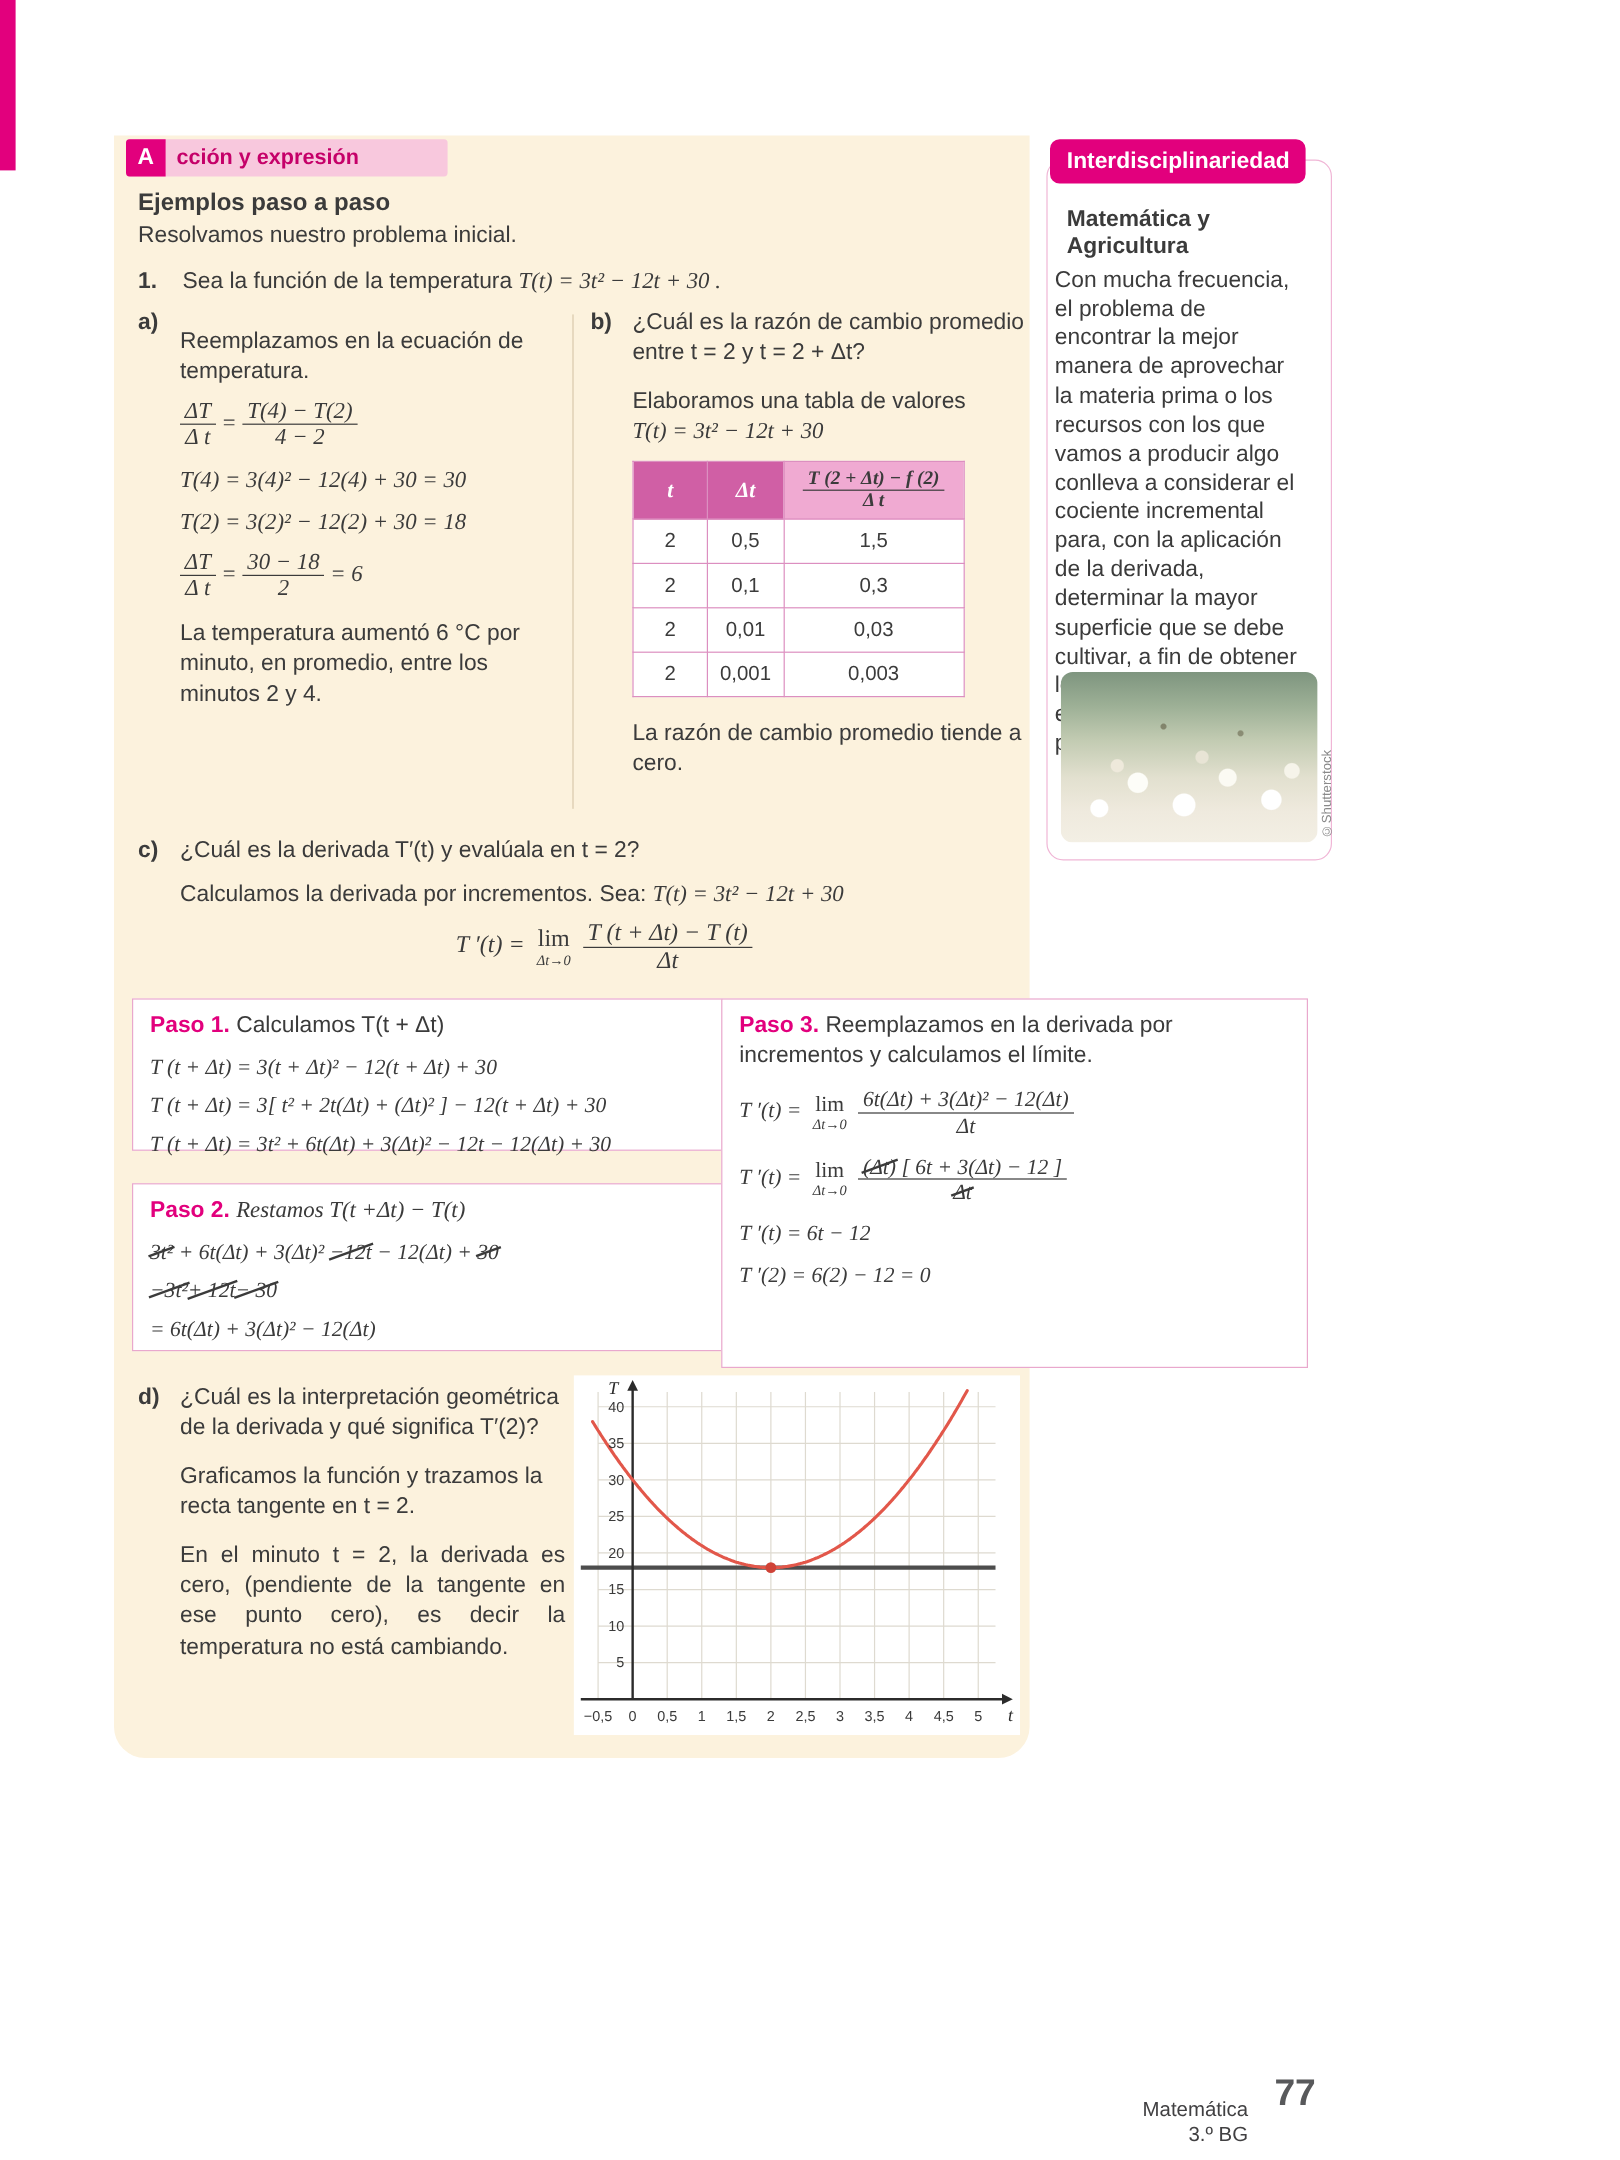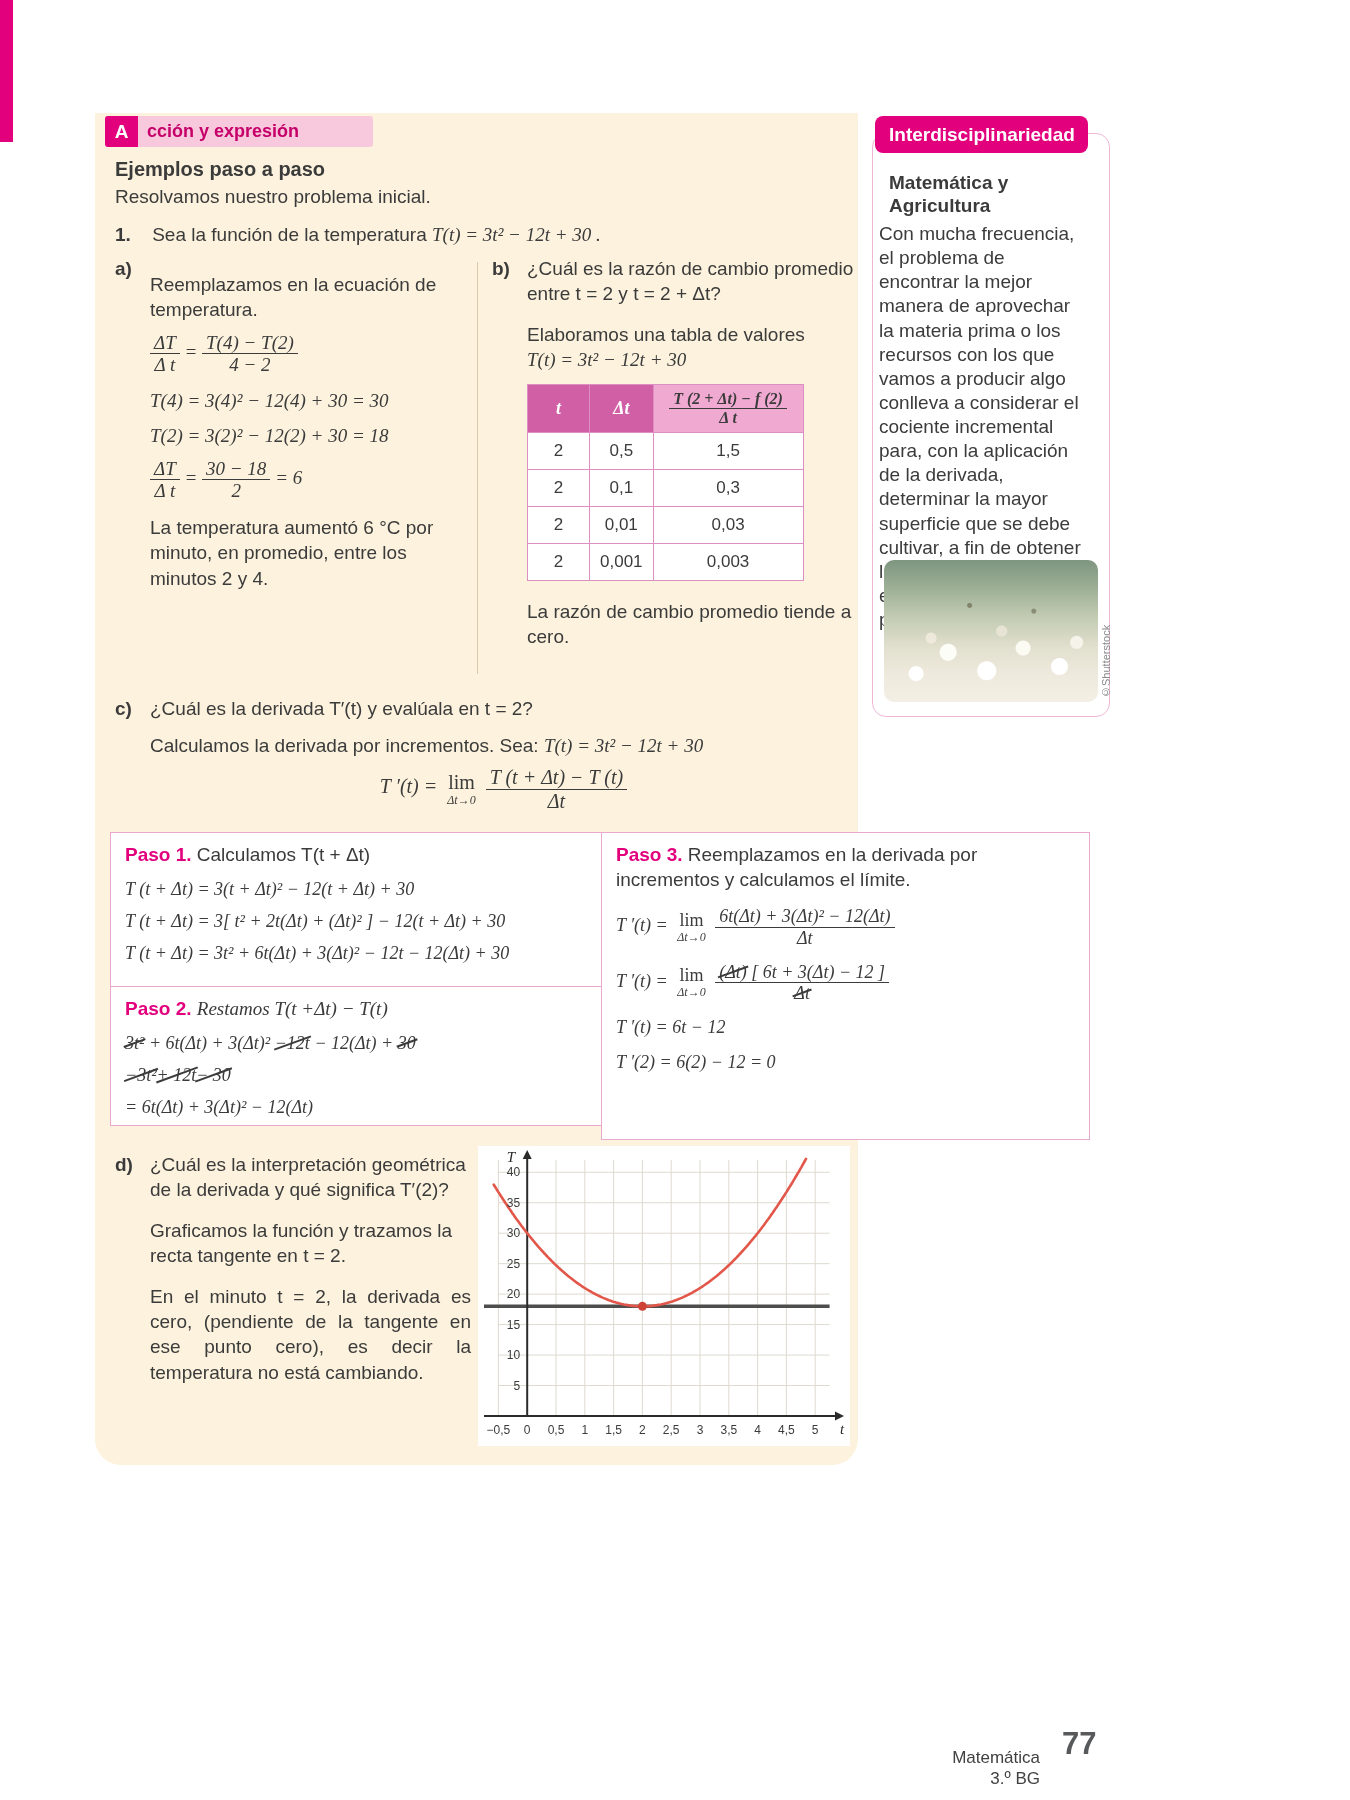--- a/index.html
+++ b/index.html
@@ -50,21 +50,21 @@
   .val-table { border-collapse: collapse; margin-top: 12px; background: #fff; font-size: 17px; }
   .val-table th, .val-table td { border: 1.2px solid #dc8fc0; text-align: center; padding: 5px 10px; }
   .th-pink  { background: #d05fa5; color: #fff; font-family: "Liberation Serif", serif;
               font-style: italic; font-weight: bold; font-size: 18px; min-width: 62px; }
   .th-light { background: #f0aad2; color: #3b3b3b; min-width: 150px; font-size: 16px; }
   .val-table td { height: 37px; }
 
   .center-formula { text-align: center; margin-top: 8px; font-size: 20px; }
 
   .paso { position: absolute; background: #fff; border: 1.5px solid #e9a8cd; padding: 10px 14px; }
-  #paso1 { left: 110px; top: 832px; width: 492px; height: 155px; }
+  #paso1 { left: 110px; top: 832px; width: 492px; height: 127px; }
   #paso2 { left: 110px; top: 986px; width: 492px; height: 140px; }
   #paso3 { left: 601px; top: 832px; width: 489px; height: 308px; }
   .paso-title { font-size: 19px; line-height: 1.3; }
   .paso-label { color: #e2007d; font-weight: bold; }
   .fline { font-size: 18px; margin: 11px 0; font-family: "Liberation Serif", serif; font-style: italic; }
   #paso3 .fline { margin: 14px 0; }
 
   .graph-wrap { position: absolute; left: 478px; top: 1146px; width: 372px; height: 300px; }
 
   .side-pill { position: absolute; left: 875px; top: 116px; width: 213px; height: 37px; background: #e2007d;

